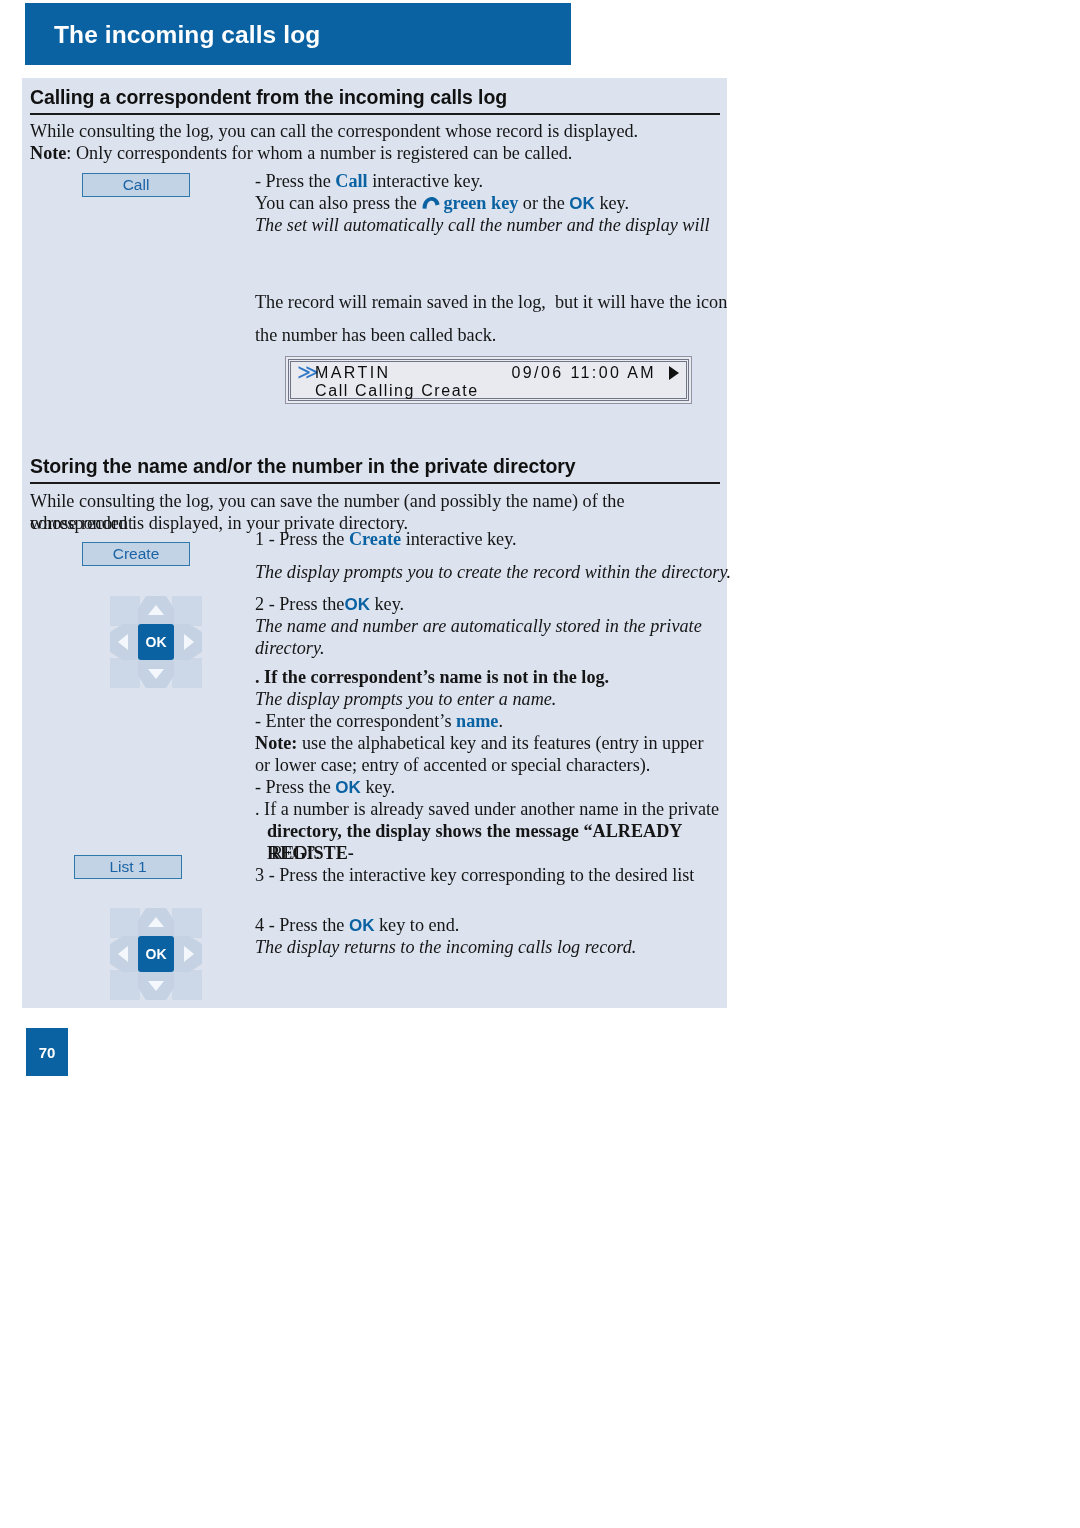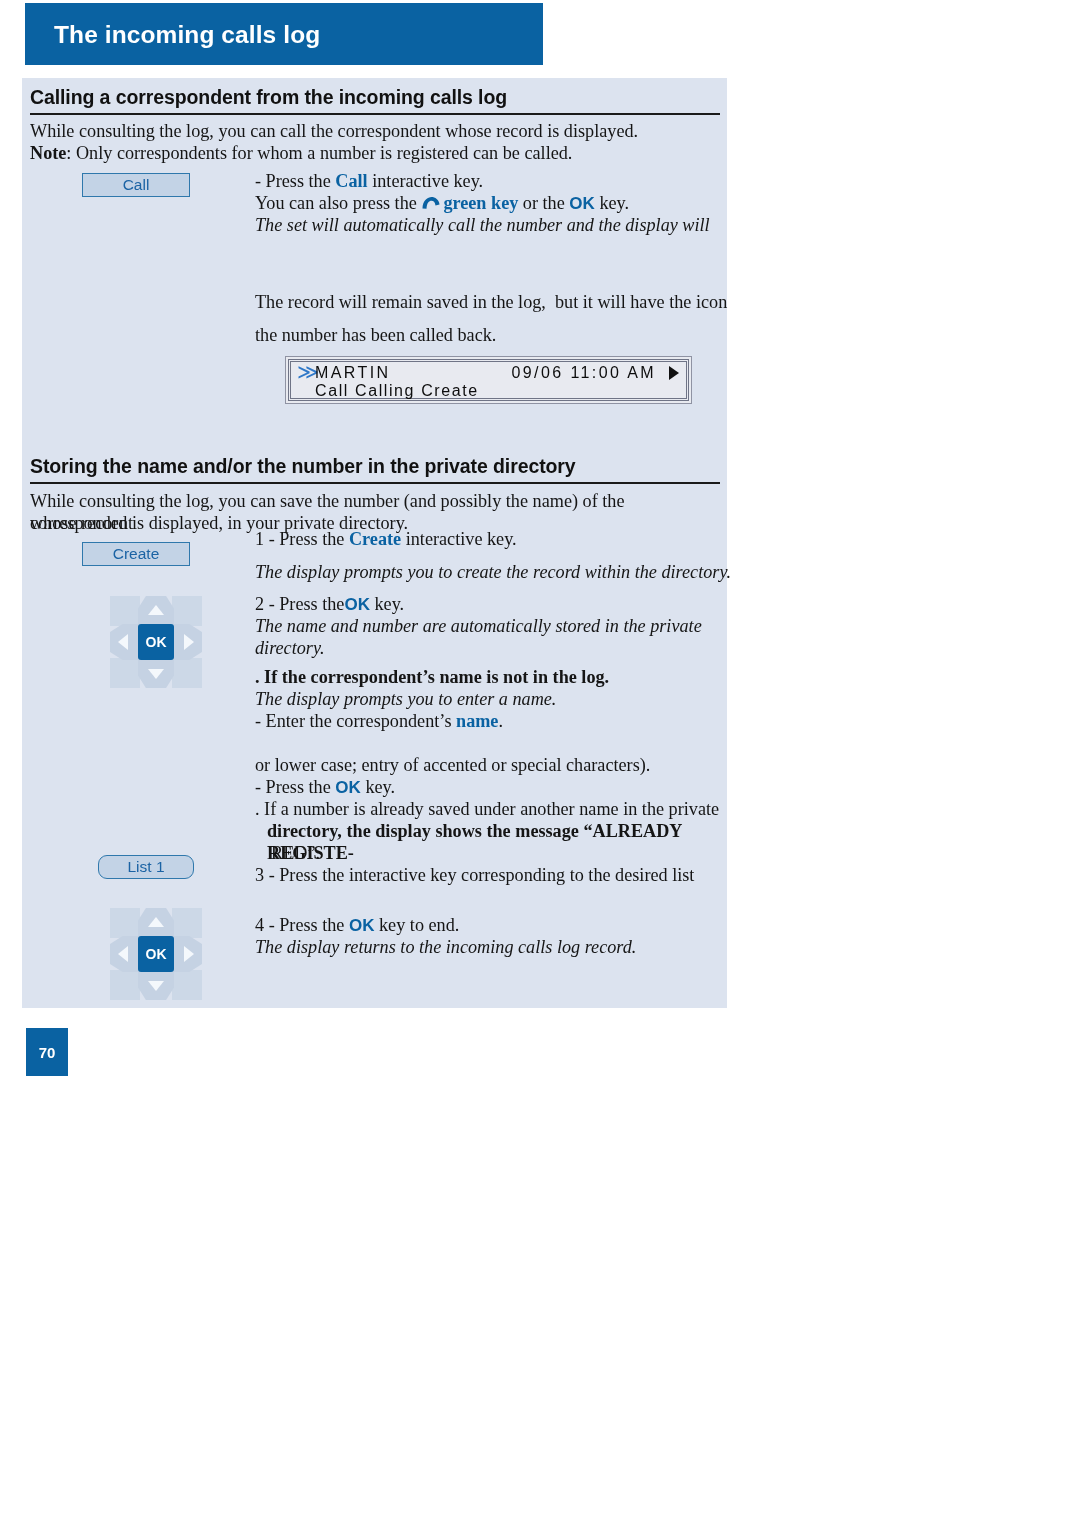--- a/index.html
+++ b/index.html
@@ -16,20 +16,21 @@
   }
 
   
   .chapter-bar {
     position: absolute;
     left: 25px;
     top: 3px;
     width: 518px;
     height: 62px;
     background: #0a62a2;
+    padding-left: 28px;
   }
   .chapter-bar .title {
     position: absolute;
     left: 29px;
     top: 18px;
     color: #ffffff;
     font-family: "Liberation Sans", sans-serif;
     font-weight: bold;
     font-size: 24.5px;
     letter-spacing: 0.1px;
@@ -296,29 +297,30 @@
     <div class="tri left"></div>
     <div class="tri right"></div>
     <div class="ok">OK</div>
   </div>
 
   <div class="txt b" style="left:233px; top:588px; width:490px;">. If the correspondent’s name is not in the log.</div>
   <div class="txt i" style="left:233px; top:610px; width:490px;">The display prompts you to enter a name.</div>
 
   <div class="txt" style="left:233px; top:632px; width:490px;"><span>- Enter the correspondent’s </span><span class="blue">name</span><span>.</span></div>
 
+  <div class="txt" style="left:233px; top:654px; width:490px;"><span class="b">Note:</span><span> use the alphabetical key and its features (entry in upper</span></div>
   <div class="txt" style="left:233px; top:676px; width:490px;">or lower case; entry of accented or special characters).</div>
 
   <div class="txt" style="left:233px; top:698px; width:490px;"><span>- Press the </span><span class="blue-ok">OK</span><span> key.</span></div>
 
   <div class="txt" style="left:233px; top:720px; width:490px;">. If a number is already saved under another name in the private</div>
   <div class="txt" style="left:245px; top:742px; width:490px;font-weight:bold;">directory, the display shows the message “ALREADY REGISTE-</div>
   <div class="txt" style="left:233px; top:764px; width:490px;margin-left:16px;">RED”.</div>
 
-  <div class="softkey" style="left:76px; top:777px; width:96px; height:24px;border-radius:9px;">List 1</div>
+  <div class="softkey" style="left:52px; top:777px; width:108px; height:24px;">List 1</div>
 
   <div class="txt" style="left:233px; top:786px; width:490px;">3 - Press the interactive key corresponding to the desired list</div>
 
   <div class="navpad" style="left:88px; top:830px;">
     <div class="corner tl"></div>
     <div class="corner tr"></div>
     <div class="corner bl"></div>
     <div class="corner br"></div>
     <div class="arm up"></div>
     <div class="arm down"></div>

